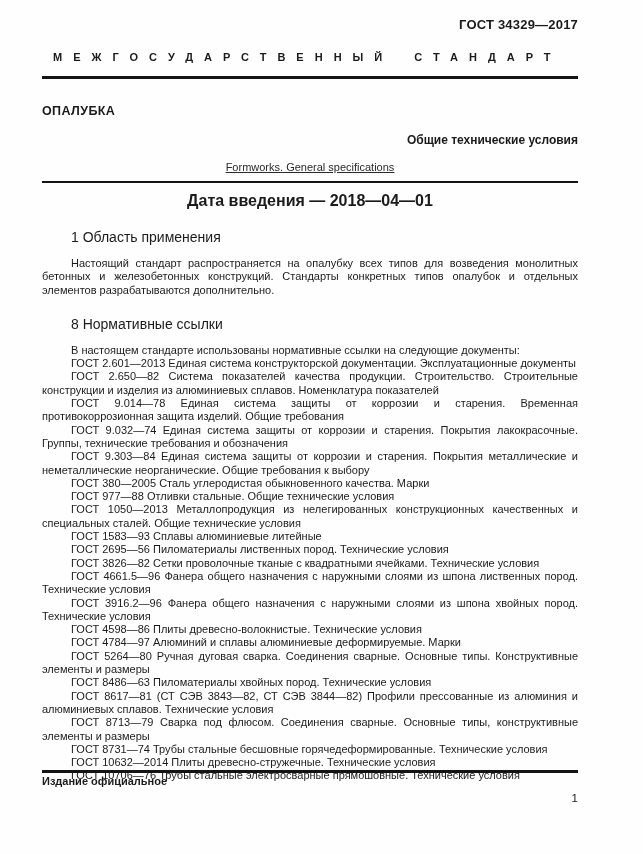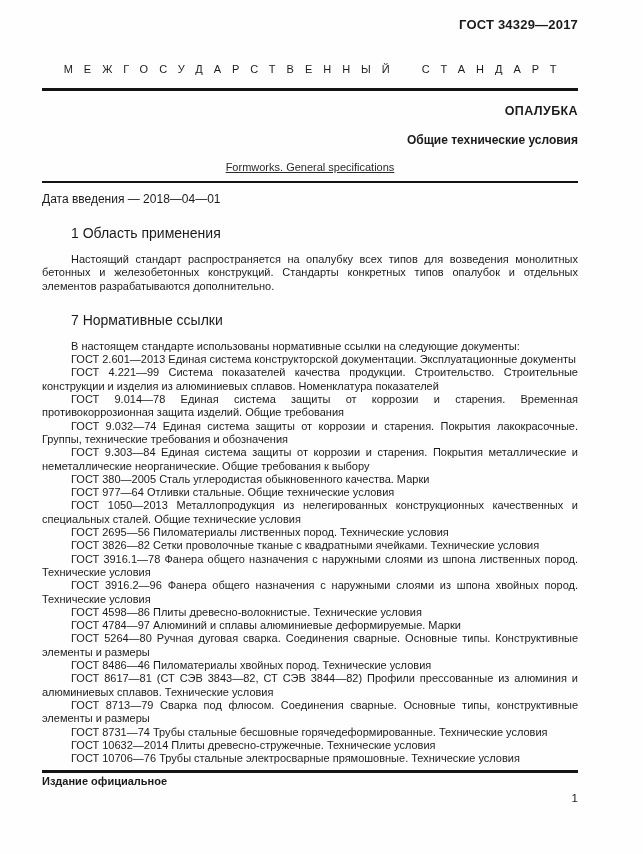--- a/index.html
+++ b/index.html
@@ -20,66 +20,66 @@
     padding: 0 65px 0 42px;
   }
   .doc-number {
     padding-top: 17px;
     text-align: right;
     font-size: 13px;
     font-weight: bold;
     letter-spacing: 0.2px;
   }
   .standard-type {
-    margin-top: 31px;
-    text-align: center;
+    margin-top: 19px;
+    text-align: left;
     font-size: 11px;
-    font-weight: normal;
+    font-weight: bold;
     letter-spacing: 11px;
     word-spacing: 7px;
     white-space: nowrap;
     text-indent: 11px; 
   }
   .rule-thick {
     margin-top: 13px;
     height: 3px;
     background: #141414;
     border: none;
   }
   .rule-thin {
     margin-top: 8px;
     height: 2px;
     background: #141414;
     border: none;
   }
   .doc-title {
-    margin-top: 13px;
-    text-align: right;
+    margin-top: 25px;
+    text-align: left;
     font-size: 12.5px;
     font-weight: bold;
     letter-spacing: 0.4px;
   }
   .doc-subtitle {
     margin-top: 15px;
     text-align: right;
     font-size: 12px;
     font-weight: bold;
   }
   .doc-title-en {
     margin-top: 14px;
     text-align: center;
     font-size: 11px;
     color: #2a2a2a;
     text-decoration: underline;
   }
   .effective-date {
     margin-top: 9px;
-    text-align: left;
-    font-size: 12px;
-    font-weight: normal;
+    text-align: center;
+    font-size: 16px;
+    font-weight: bold;
   }
   .section-heading {
     margin: 19px 0 12px;
     padding-left: 29px;
     font-size: 14px;
     font-weight: normal;
   }
   .body-paragraph {
     font-size: 11px;
     line-height: 13.3px;
@@ -128,38 +128,39 @@
 
     <div class="doc-title-en">Formworks. General specifications</div>
 
     <hr class="rule-thin">
 
     <div class="effective-date">Дата введения — 2018—04—01</div>
 
     <main>
         <h2 class="section-heading">1 Область применения</h2>
         <p class="body-paragraph">Настоящий стандарт распространяется на опалубку всех типов для возведения монолитных бетонных и железобетонных конструкций. Стандарты конкретных типов опалубок и отдельных элементов разрабатываются дополнительно.</p>
-        <h2 class="section-heading">7 Нормативные ссылки</h2>
+        <h2 class="section-heading">8 Нормативные ссылки</h2>
         <p class="body-paragraph">В настоящем стандарте использованы нормативные ссылки на следующие документы:</p>
         <p class="body-paragraph">ГОСТ 2.601—2013 Единая система конструкторской документации. Эксплуатационные документы</p>
-        <p class="body-paragraph">ГОСТ 4.221—99 Система показателей качества продукции. Строительство. Строительные конструкции и изделия из алюминиевых сплавов. Номенклатура показателей</p>
+        <p class="body-paragraph">ГОСТ 2.650—82 Система показателей качества продукции. Строительство. Строительные конструкции и изделия из алюминиевых сплавов. Номенклатура показателей</p>
         <p class="body-paragraph">ГОСТ 9.014—78 Единая система защиты от коррозии и старения. Временная противокоррозионная защита изделий. Общие требования</p>
         <p class="body-paragraph">ГОСТ 9.032—74 Единая система защиты от коррозии и старения. Покрытия лакокрасочные. Группы, технические требования и обозначения</p>
         <p class="body-paragraph">ГОСТ 9.303—84 Единая система защиты от коррозии и старения. Покрытия металлические и неметаллические неорганические. Общие требования к выбору</p>
         <p class="body-paragraph">ГОСТ 380—2005 Сталь углеродистая обыкновенного качества. Марки</p>
-        <p class="body-paragraph">ГОСТ 977—64 Отливки стальные. Общие технические условия</p>
+        <p class="body-paragraph">ГОСТ 977—88 Отливки стальные. Общие технические условия</p>
         <p class="body-paragraph">ГОСТ 1050—2013 Металлопродукция из нелегированных конструкционных качественных и специальных сталей. Общие технические условия</p>
+        <p class="body-paragraph">ГОСТ 1583—93 Сплавы алюминиевые литейные</p>
         <p class="body-paragraph">ГОСТ 2695—56 Пиломатериалы лиственных пород. Технические условия</p>
         <p class="body-paragraph">ГОСТ 3826—82 Сетки проволочные тканые с квадратными ячейками. Технические условия</p>
-        <p class="body-paragraph">ГОСТ 3916.1—78 Фанера общего назначения с наружными слоями из шпона лиственных пород. Технические условия</p>
+        <p class="body-paragraph">ГОСТ 4661.5—96 Фанера общего назначения с наружными слоями из шпона лиственных пород. Технические условия</p>
         <p class="body-paragraph">ГОСТ 3916.2—96 Фанера общего назначения с наружными слоями из шпона хвойных пород. Технические условия</p>
         <p class="body-paragraph">ГОСТ 4598—86 Плиты древесно-волокнистые. Технические условия</p>
         <p class="body-paragraph">ГОСТ 4784—97 Алюминий и сплавы алюминиевые деформируемые. Марки</p>
         <p class="body-paragraph">ГОСТ 5264—80 Ручная дуговая сварка. Соединения сварные. Основные типы. Конструктивные элементы и размеры</p>
-        <p class="body-paragraph">ГОСТ 8486—46 Пиломатериалы хвойных пород. Технические условия</p>
+        <p class="body-paragraph">ГОСТ 8486—63 Пиломатериалы хвойных пород. Технические условия</p>
         <p class="body-paragraph">ГОСТ 8617—81 (СТ СЭВ 3843—82, СТ СЭВ 3844—82) Профили прессованные из алюминия и алюминиевых сплавов. Технические условия</p>
         <p class="body-paragraph">ГОСТ 8713—79 Сварка под флюсом. Соединения сварные. Основные типы, конструктивные элементы и размеры</p>
         <p class="body-paragraph">ГОСТ 8731—74 Трубы стальные бесшовные горячедеформированные. Технические условия</p>
         <p class="body-paragraph">ГОСТ 10632—2014 Плиты древесно-стружечные. Технические условия</p>
         <p class="body-paragraph">ГОСТ 10706—76 Трубы стальные электросварные прямошовные. Технические условия</p>
       </main>
 
   </div>
 
   <div class="page-footer">

